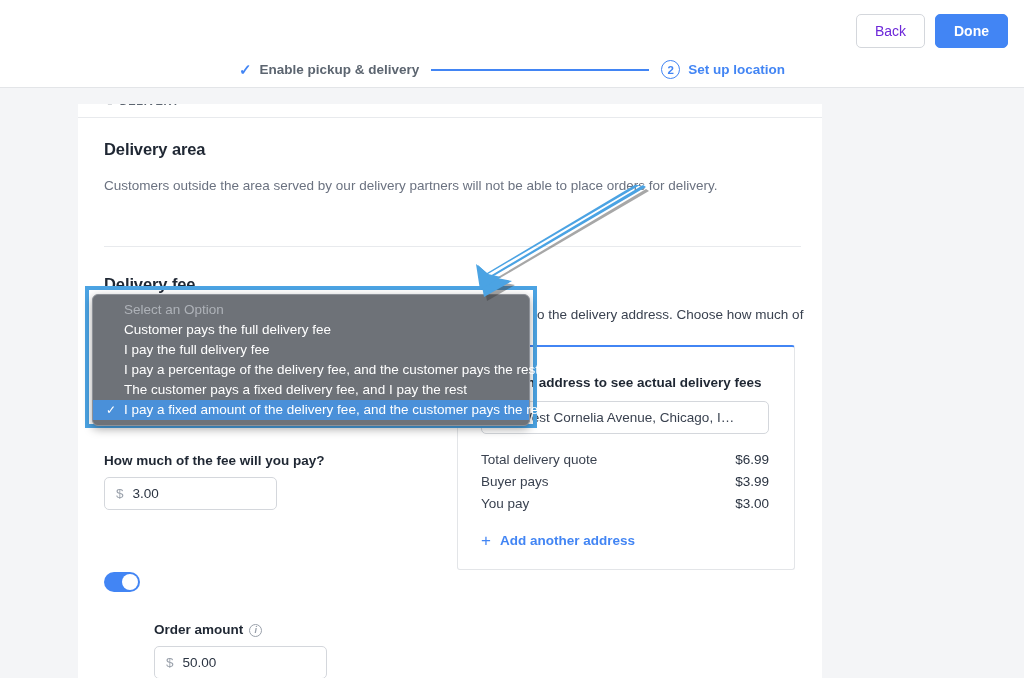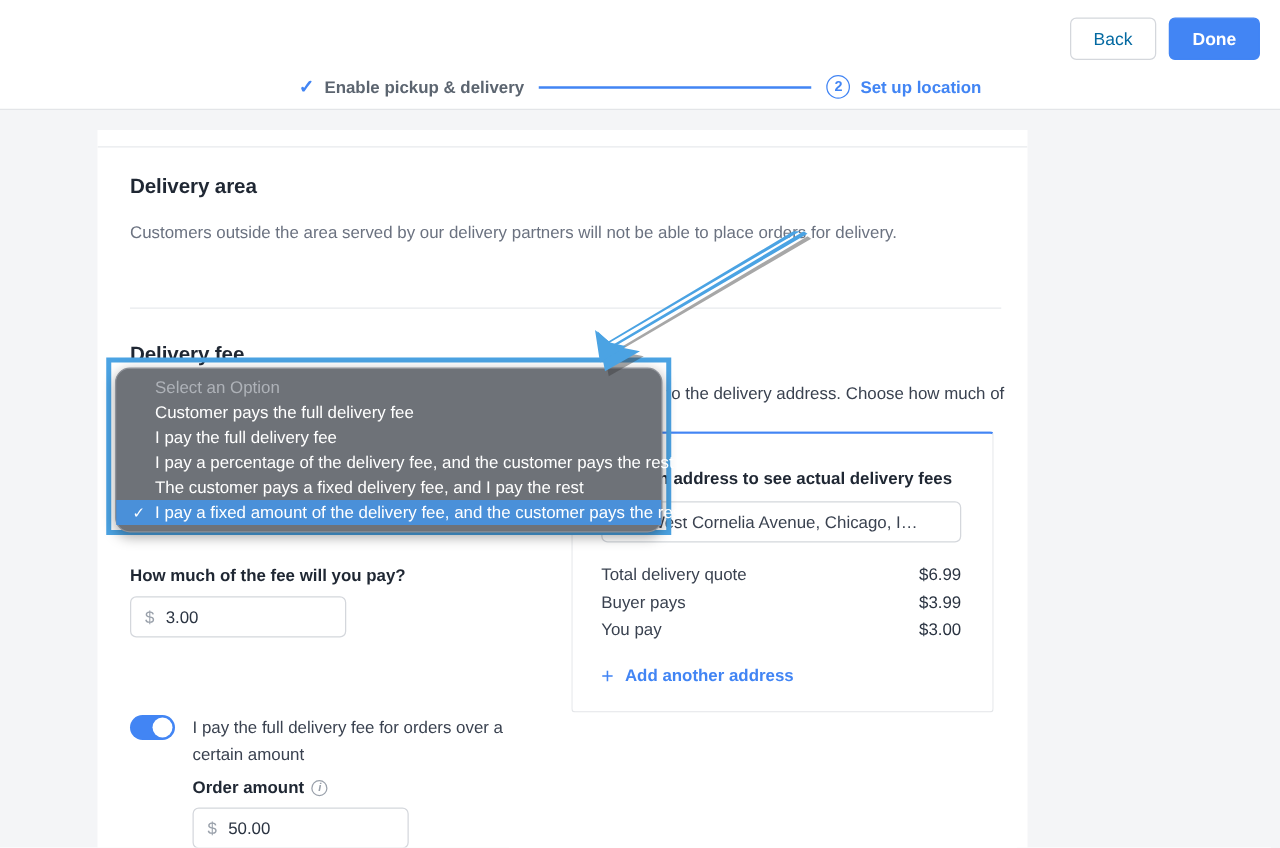--- a/index.html
+++ b/index.html
@@ -51,21 +51,21 @@
   .btn {
     font-family: "Liberation Sans", sans-serif;
     font-size: 14px;
     border-radius: 5px;
     padding: 0 18px;
     height: 34px;
     line-height: 32px;
     cursor: pointer;
     border: 1px solid #d4d7dc;
     background: #ffffff;
-    color: #0369a1;
+    color: #6d28d9;
     font-weight: normal;
   }
 
   .btn-primary {
     background: #4285f4;
     border: 1px solid #4285f4;
     color: #ffffff;
     font-weight: bold;
   }
 
@@ -352,21 +352,21 @@
     pointer-events: none;
   }
 
   .dropdown {
     position: absolute;
     top: 294px;
     left: 92px;
     width: 438px;
     background: #6e7278;
     border: 1px solid #8d9198;
-    border-radius: 12px;
+    border-radius: 6px;
     padding: 5px 0;
     z-index: 20;
     box-shadow: 0 3px 10px rgba(0,0,0,0.35);
   }
 
   .dd-item {
     height: 20px;
     line-height: 20px;
     padding-left: 31px;
     font-size: 13.5px;
@@ -445,21 +445,20 @@
       <span class="val">3.00</span>
     </div>
   </div>
 
 
   <div class="section" style="top:467px;">
     <div class="toggle-row">
       <div class="toggle">
         <div class="knob"></div>
       </div>
-      <div class="toggle-text">I pay the full delivery fee for orders over a certain amount</div>
     </div>
   </div>
 
   <div class="section" style="top:518px;">
     <div class="sub-field">
       <div class="field-label">
         <span>Order amount</span><span class="info-icon">i</span>
       </div>
       <div class="money-input" style="width:173px;">
         <span class="cur">$</span>

